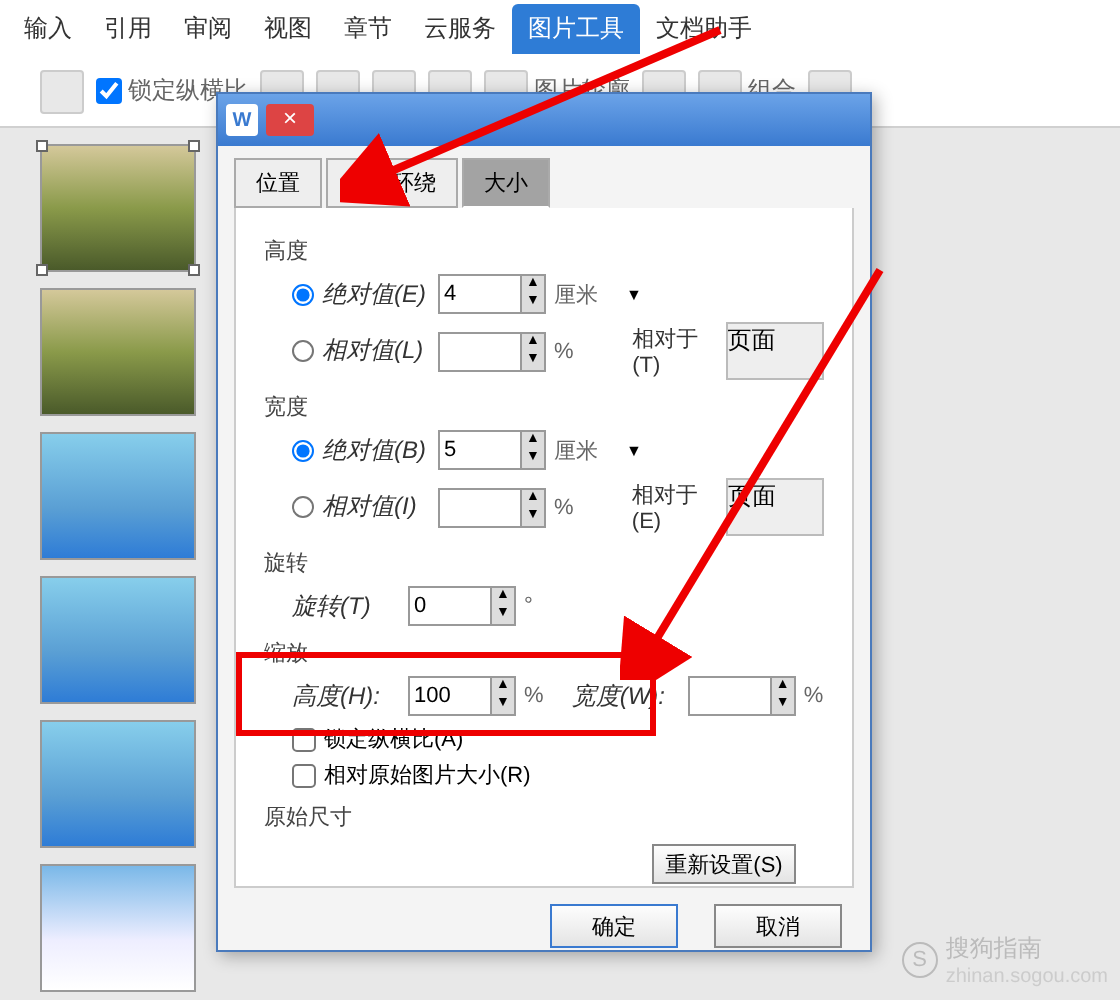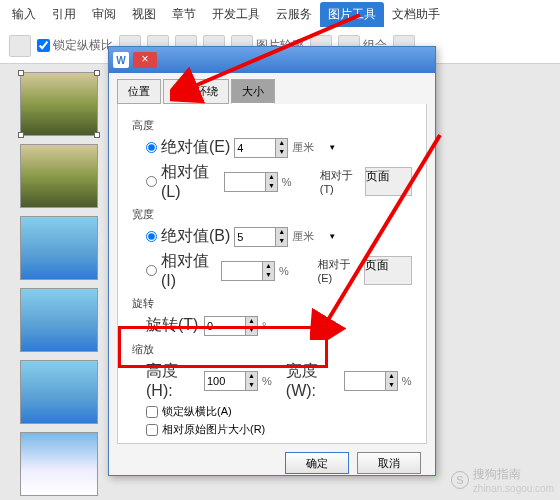--- a/index.html
+++ b/index.html
@@ -3,21 +3,21 @@
 <meta charset="utf-8">
 <style>
 * { margin: 0; padding: 0; box-sizing: border-box; font-family: "Microsoft YaHei", sans-serif; font-size: 12px; }
 body { background: #f0f0f0; width: 560px; height: 500px; overflow: hidden; position: relative; }
 
 .ribbon-tabs { display: flex; background: #fff; height: 28px; align-items: center; padding-left: 4px; }
 .ribbon-tabs .tab { padding: 4px 8px; color: #333; cursor: pointer; white-space: nowrap; }
 .ribbon-tabs .tab.highlight { background: #2e7cd6; color: #fff; border-radius: 3px 3px 0 0; }
 .ribbon-tabs .tab.light { color: #0a84d8; }
 
-.ribbon-tools { display: flex; background: #fff; height: 36px; align-items: center; padding: 2px 9px; gap: 6px; border-bottom: 1px solid #d0d0d0; }
+.ribbon-tools { display: flex; background: #fff; height: 36px; align-items: center; padding: 2px 20px; gap: 6px; border-bottom: 1px solid #d0d0d0; }
 .tool-icon { width: 22px; height: 22px; background: #e8e8e8; border: 1px solid #ccc; border-radius: 2px; }
 .tool-label { color: #666; white-space: nowrap; }
 .tool-group { display: flex; align-items: center; gap: 3px; }
 
 .doc-area { position: absolute; top: 64px; left: 0; width: 560px; height: 436px; background: #e8e8e8; }
 .thumb-strip { position: absolute; left: 20px; top: 8px; width: 80px; }
 .thumb { width: 78px; height: 64px; border: 1px solid #999; margin-bottom: 8px; background: linear-gradient(180deg,#87ceeb 0%,#5a9fd4 60%,#2e7cd6 100%); position: relative; }
 .thumb.land { background: linear-gradient(180deg,#d4c89a 0%,#8a9a4a 50%,#4a5a2a 100%); }
 .thumb .handle { position: absolute; width: 6px; height: 6px; background: #fff; border: 1px solid #666; }
 .thumb .handle.tl { top:-3px; left:-3px; } .thumb .handle.tr { top:-3px; right:-3px; }
@@ -29,37 +29,37 @@
 .titlebar .title { flex: 1; }
 .titlebar .close { width: 24px; height: 16px; background: #d44; border-radius: 2px; text-align: center; line-height: 14px; }
 
 .tabs-row { display: flex; padding: 6px 8px 0 8px; background: #f4f4f4; }
 .tabs-row .dtab { padding: 4px 10px; border: 1px solid #aaa; background: #eee; margin-right: 2px; font-size: 11px; }
 .tabs-row .dtab.active { background: #a3a3a3; border-bottom: 1px solid #fff; }
 
 .panel { padding: 8px 14px; background: #fff; margin: 0 8px; border: 1px solid #ccc; border-top: none; height: 340px; overflow: hidden; }
 .section-title { color: #444; margin: 6px 0 4px 0; font-size: 11px; }
 .row { display: flex; align-items: center; margin: 4px 0 4px 14px; gap: 4px; }
-.row label { font-size: 16px; color: #333; min-width: 54px; }
+.row label { font-size: 12px; color: #333; min-width: 54px; font-style: italic; }
 .row input[type=text] { width: 44px; height: 18px; border: 1px solid #999; padding: 0 2px; font-size: 11px; }
 .row .unit { font-size: 11px; color: #666; width: 32px; }
 .row .spin { display:inline-flex; border:1px solid #999; }
 .row .spin input { border:none; width:40px; }
 .row .spin .btns { display:flex; flex-direction:column; width:12px; }
 .row .spin .btns span { height:9px; background:#ddd; font-size:7px; text-align:center; line-height:8px; cursor:pointer; border-left:1px solid #999;}
 .row .spacer { width: 18px; }
 .row .rel-label { font-size:11px; color:#333; margin-left: 6px;}
 .row .rel-box { width:54px; height:29px; border:1px solid #bbb; background:#eee; }
 
 .chk-row { display:flex; align-items:center; margin: 3px 0 3px 14px; gap:4px; }
 .chk-row input { width:12px; height:12px; }
 .chk-row label { font-size:11px; }
 
 .orig-row { display:flex; margin:4px 0 4px 14px; gap: 60px; font-size:11px; color:#333;}
-.btns-row { display:flex; justify-content:flex-end; padding: 8px 14px; gap:8px; }
+.btns-row { display:flex; justify-content:flex-end; padding: 8px 14px; gap:18px; }
 .btns-row button { width:64px; height:22px; border:1px solid #888; background:linear-gradient(#fdfdfd,#e4e4e4); font-size:11px; cursor:pointer;}
 .btns-row button.primary { border-color:#3a7ad0; }
 .reset-row { display:flex; justify-content:flex-end; margin: 6px 14px 0 0;}
 .reset-row button { width:72px; height:20px; border:1px solid #888; background:linear-gradient(#fdfdfd,#e4e4e4); font-size:11px;}
 
 .red-box { position:absolute; border:3px solid #e00; pointer-events:none; }
 .arrow-svg { position:absolute; pointer-events:none; }
 
 .watermark { position:absolute; right:6px; bottom:6px; color:#bbb; font-size:14px; display:flex; align-items:center; gap:4px;}
 .watermark .s { width:18px;height:18px;border:1px solid #bbb;border-radius:50%;text-align:center;line-height:16px;font-size:11px;}
@@ -69,21 +69,20 @@
 </style>
 </head>
 <body>
 
 <div class="ribbon-tabs">
   <span class="tab">输入</span>
   <span class="tab">引用</span>
   <span class="tab">审阅</span>
   <span class="tab">视图</span>
   <span class="tab">章节</span>
-  <span class="tab">开发工具</span>
   <span class="tab">云服务</span>
   <span class="tab highlight">图片工具</span>
   <span class="tab">文档助手</span>
 </div>
 
 <div class="ribbon-tools">
   <div class="tool-icon"></div>
   <div class="tool-group">
       <input type="checkbox" checked="" style="">
       <span class="tool-label">锁定纵横比</span>

